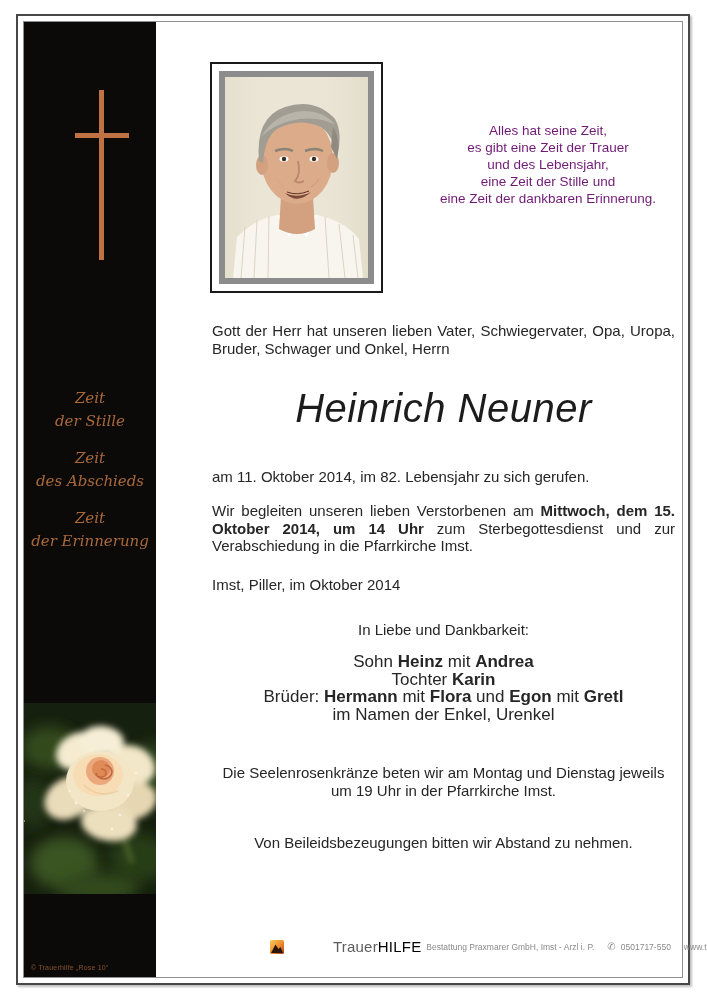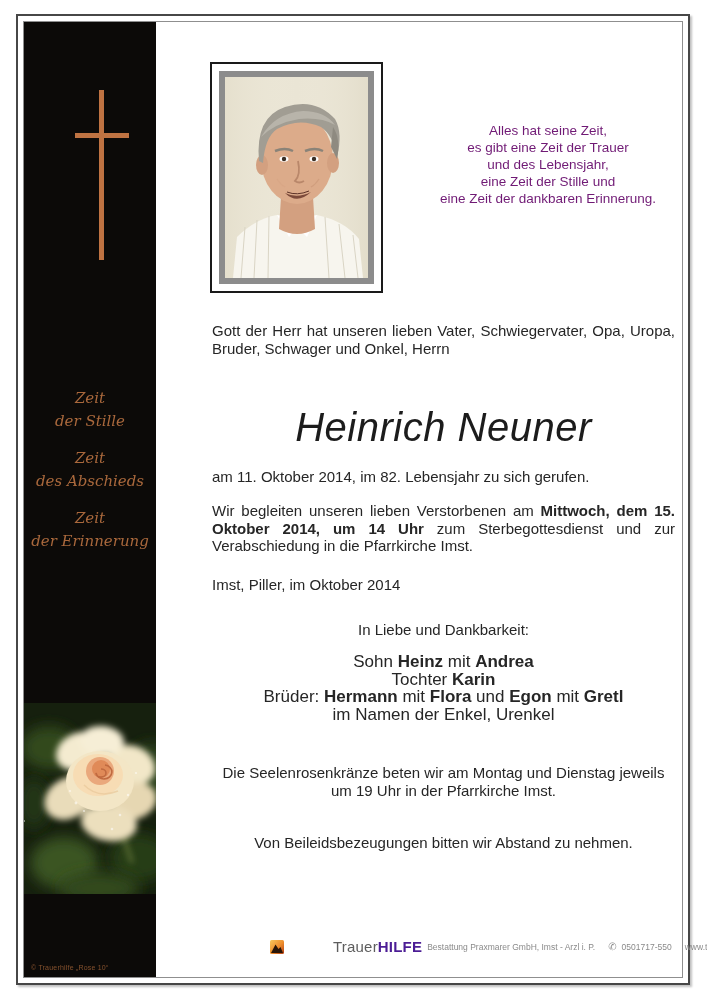--- a/index.html
+++ b/index.html
@@ -40,40 +40,40 @@
   }
   .portrait-frame{border:6px solid #8c8c8c;font-size:0;}
   
   .poem{
     position:absolute;left:385px;top:106px;width:290px;text-align:center;
     font-size:13.5px;line-height:17px;color:#701a75;
   }
   .col{position:absolute;left:194px;width:463px;}
   .intro{top:306px;font-size:15px;line-height:17.5px;text-align:justify;}
   .name{
-    top:389px;text-align:center;font-size:40px;font-style:italic;font-weight:400;
+    top:370px;text-align:center;font-size:40px;font-style:italic;font-weight:400;
     color:#1c1c1c;letter-spacing:.5px;
   }
   .death{top:452px;font-size:15px;line-height:17.5px;}
   .service{top:486px;font-size:15px;line-height:17.5px;text-align:justify;}
   .place{top:560px;font-size:15px;text-align:left;}
   .gratitude{top:605px;font-size:15px;text-align:center;}
   .family{top:637px;font-size:17px;line-height:17.5px;text-align:center;}
   .rosary{top:748px;font-size:15px;line-height:17.5px;text-align:center;}
   .condolence{top:818px;font-size:15px;text-align:center;}
   b{font-weight:bold;}
   
   .footer{
     position:absolute;left:252px;top:922px;display:flex;align-items:center;gap:5px;
     font-size:8.5px;color:#8a8a8a;white-space:nowrap;
   }
   .logo-icon{width:14px;height:14px;display:inline-block;}
   .logo-text{font-size:15px;letter-spacing:.2px;}
   .logo-trauer{color:#5d5d5d;margin-left:44px;}
-  .logo-hilfe{color:#4c1d95;font-weight:bold;}
+  .logo-hilfe{color:#000000;}
   .footer .sep{width:3px;}
   .phone-icon{font-size:10px;color:#8a8a8a;}
 </style>
 </head>
 <body>
 
 <div class="page">
   <div class="inner-line"></div>
 
   <div class="sidebar">

